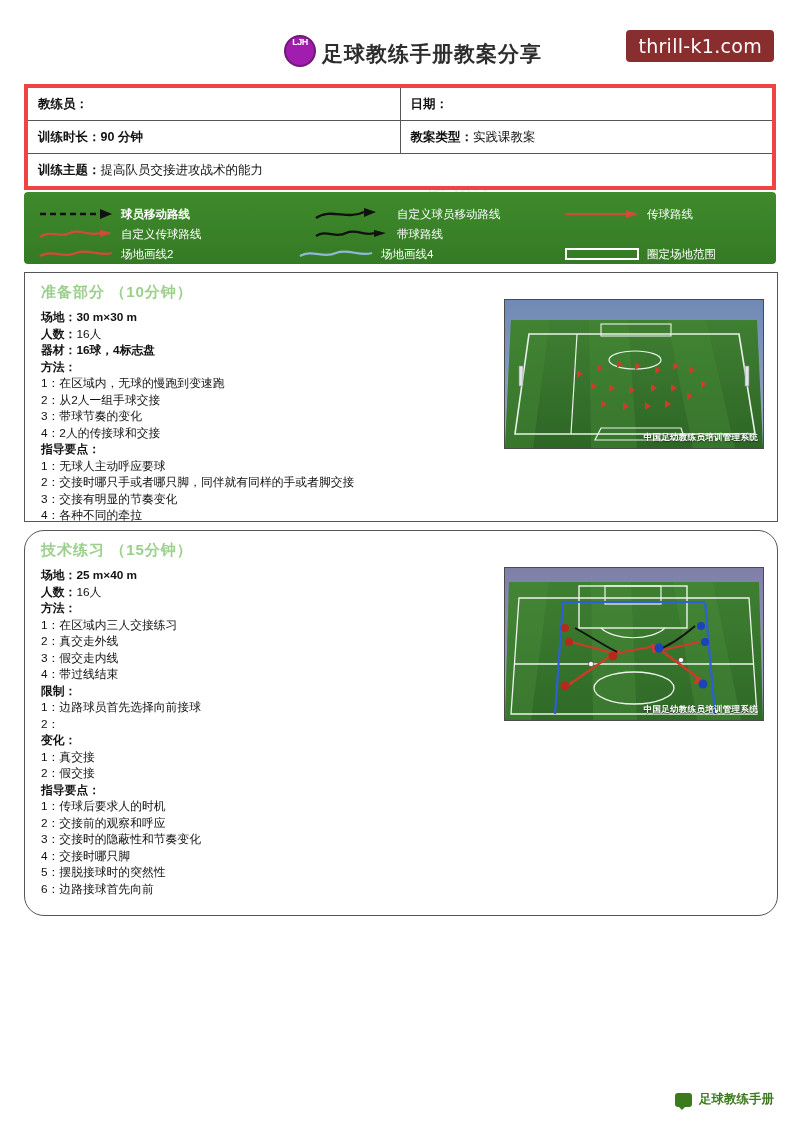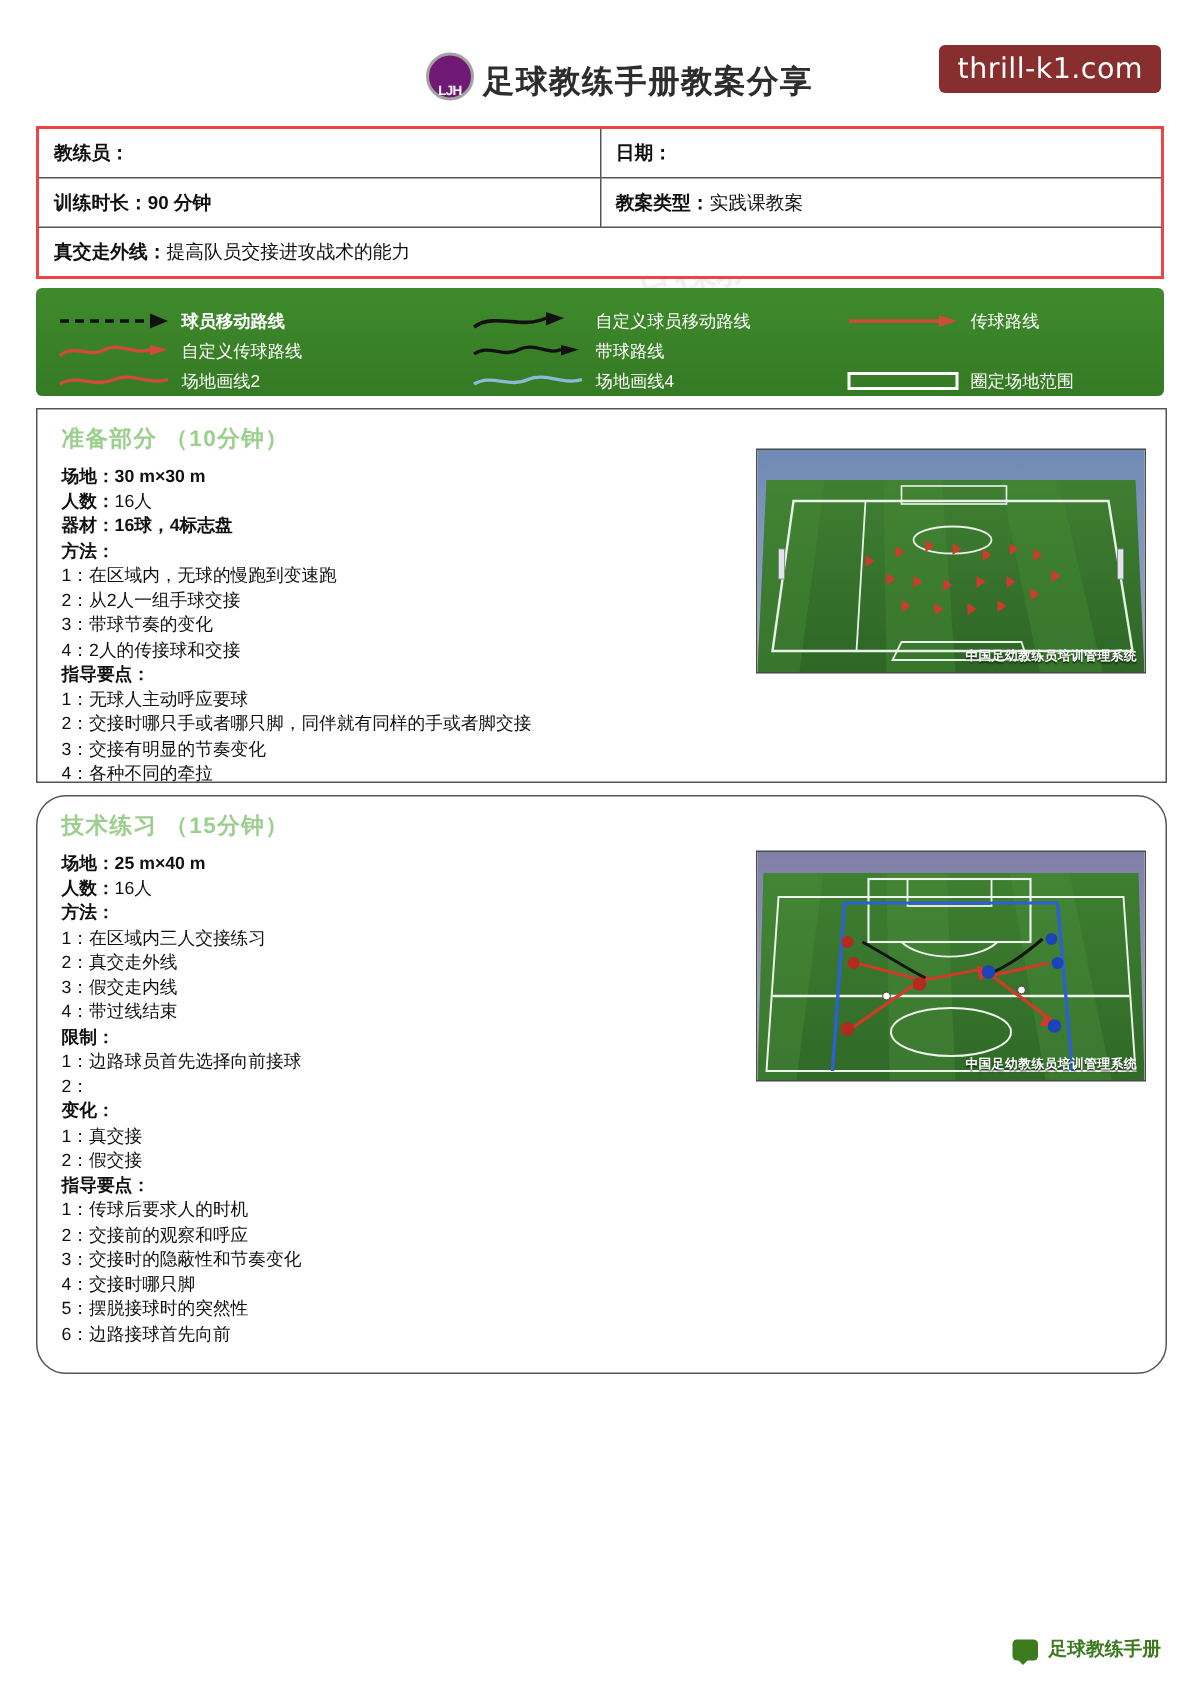--- a/index.html
+++ b/index.html
@@ -21,24 +21,24 @@
     position: absolute;
     left: 0; top: 0;
     width: 800px;
     height: 80px;
   }
   .logo {
     position: absolute;
     left: 284px; top: 35px;
     width: 28px; height: 28px;
     border-radius: 50%;
-    background: #701a75;
-    border: 2px solid #a3a3a3;
+    background: #a21caf;
+    border: 2px solid #701a75;
     display: flex;
-    align-items: flex-end;
+    align-items: flex-start;
     justify-content: center;
     color: #fff;
     font-size: 9px;
     font-weight: bold;
     letter-spacing: -0.5px;
   }
   .header-title {
     position: absolute;
     left: 322px; top: 40px;
     font-size: 21px;
@@ -57,21 +57,21 @@
     font-family: "DejaVu Sans", sans-serif;
     letter-spacing: 0.3px;
     opacity: 0.92;
   }
 
   
   .info-table {
     position: absolute;
     left: 24px; top: 84px;
     width: 752px;
-    border: 2px solid #ef4444;
+    border: 4px solid #ef4444;
     border-collapse: collapse;
     background: #fff;
   }
   .info-table td {
     border: 1px solid #555;
     font-size: 12.5px;
     padding: 7px 10px;
     vertical-align: middle;
     height: 18px;
   }
@@ -221,21 +221,21 @@
   <tr>
     <td class="left">
       <span class="b">训练时长：</span><span class="b">90 分钟</span>
     </td>
     <td>
       <span class="b">教案类型：</span><span>实践课教案</span>
     </td>
   </tr>
   <tr>
     <td colspan="2">
-      <span class="b">真交走外线：</span><span>提高队员交接进攻战术的能力</span>
+      <span class="b">训练主题：</span><span>提高队员交接进攻战术的能力</span>
     </td>
   </tr>
 </tbody>
   </table>
 
 <div class="legend">
 
   <div class="legend-row" style="top:10px;">
     <div class="legend-item" style="left:14px;font-weight:bold;">
       <span class="sym">
@@ -297,21 +297,21 @@
 
   <div class="legend-row" style="top:50px;">
     <div class="legend-item" style="left:14px;">
       <span class="sym">
         <svg width="76" height="14">
             <path d="M2,9 C14,2 26,12 38,6 C50,1 62,10 74,6" stroke="#d24b3a" stroke-width="2.2" fill="none"></path>
           </svg>
       </span>
       <span class="legend-label">场地画线2</span>
     </div>
-    <div class="legend-item" style="left:290px;">
+    <div class="legend-item" style="left:274px;">
       <span class="sym">
         <svg width="76" height="14">
             <path d="M2,9 C14,2 26,12 38,6 C50,1 62,10 74,6" stroke="#8fb8d8" stroke-width="2.2" fill="none"></path>
           </svg>
       </span>
       <span class="legend-label">场地画线4</span>
     </div>
     <div class="legend-item" style="left:540px;">
       <span class="sym">
         <svg width="76" height="14">

